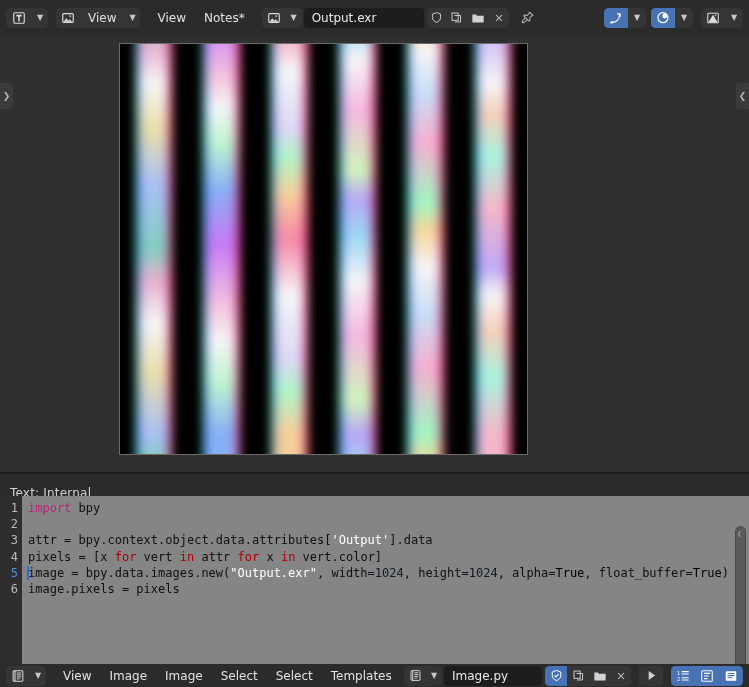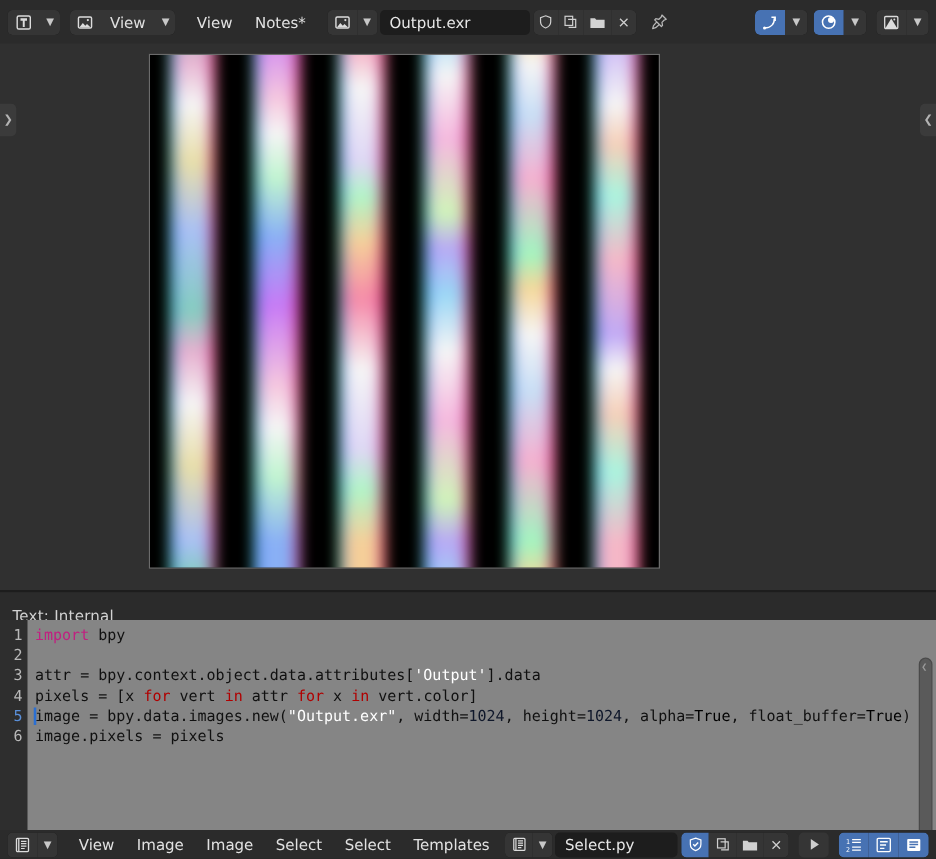--- a/index.html
+++ b/index.html
@@ -330,21 +330,21 @@
       <div class="grp">
         <div class="btn rl" style="width:22px;">
           <svg width="13" height="13" viewBox="0 0 16 16">
             <rect x="2.5" y="2" width="11" height="12" rx="1" fill="none" stroke="#dcdcdc" stroke-width="1.2"></rect>
             <path d="M4.6 2v12" stroke="#dcdcdc" stroke-width="1.2"></path>
             <path d="M6.6 4.6h5M6.6 6.8h5M6.6 9h5M6.6 11.2h3.4" stroke="#dcdcdc" stroke-width="1.1"></path>
           </svg>
         </div>
         <div class="btn rr chev" style="width:16px;">▼</div>
       </div>
-      <div class="fld" style="width:82px;margin-left:2px;">Select.py</div>
+      <div class="fld" style="width:82px;margin-left:2px;">Image.py</div>
 
       <div style="width:3px;"></div>
 
       <div class="grp">
         <div class="btn rl blue" style="width:22px;">
           <svg width="13" height="13" viewBox="0 0 16 16">
             <path d="M8 1.8l5.2 1.9v4.2c0 3.1-2.3 5.3-5.2 6.3-2.9-1-5.2-3.2-5.2-6.3V3.7z" fill="none" stroke="#fff" stroke-width="1.2"></path>
             <path d="M5.6 7.8l1.7 1.8 3.2-3.4" fill="none" stroke="#fff" stroke-width="1.4"></path>
           </svg>
         </div>

